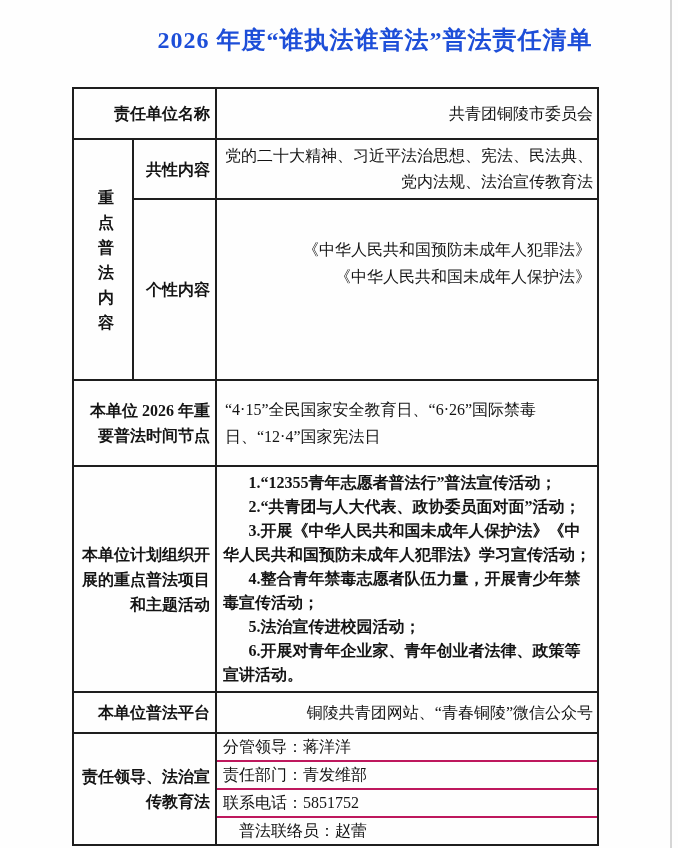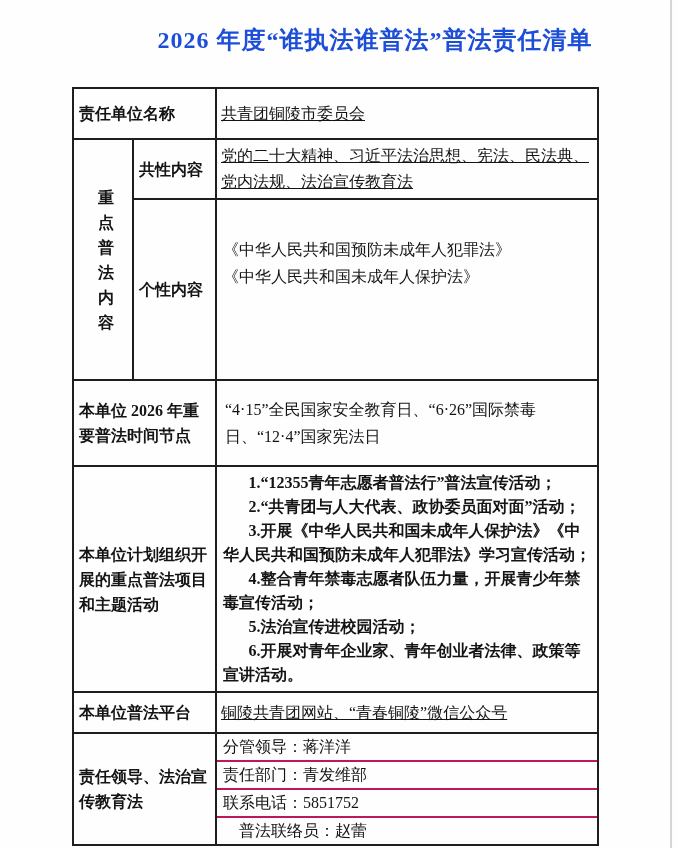--- a/index.html
+++ b/index.html
@@ -31,35 +31,34 @@
     table-layout: fixed;
   }
   .doc-table td {
     border: 2px solid #1e1e1e;
     font-size: 16px;
     color: #141414;
     overflow: hidden;
   }
   .lbl {
     font-weight: 700;
-    text-align: left;
+    text-align: right;
     vertical-align: middle;
     line-height: 25px;
     padding: 2px 5px;
   }
   .lbl-narrow { padding: 2px 24px; }
   .val-center {
-    text-align: left;
+    text-align: right;
     vertical-align: middle;
     line-height: 26px;
     padding: 2px 4px;
-    text-decoration: underline;
   }
   .val-top {
-    text-align: left;
+    text-align: right;
     vertical-align: top;
     line-height: 27px;
     padding: 36px 6px 11px 6px;
   }
   .val-left {
     text-align: left;
     vertical-align: middle;
     line-height: 27px;
     padding: 4px 8px;
     border-radius: 8px;

